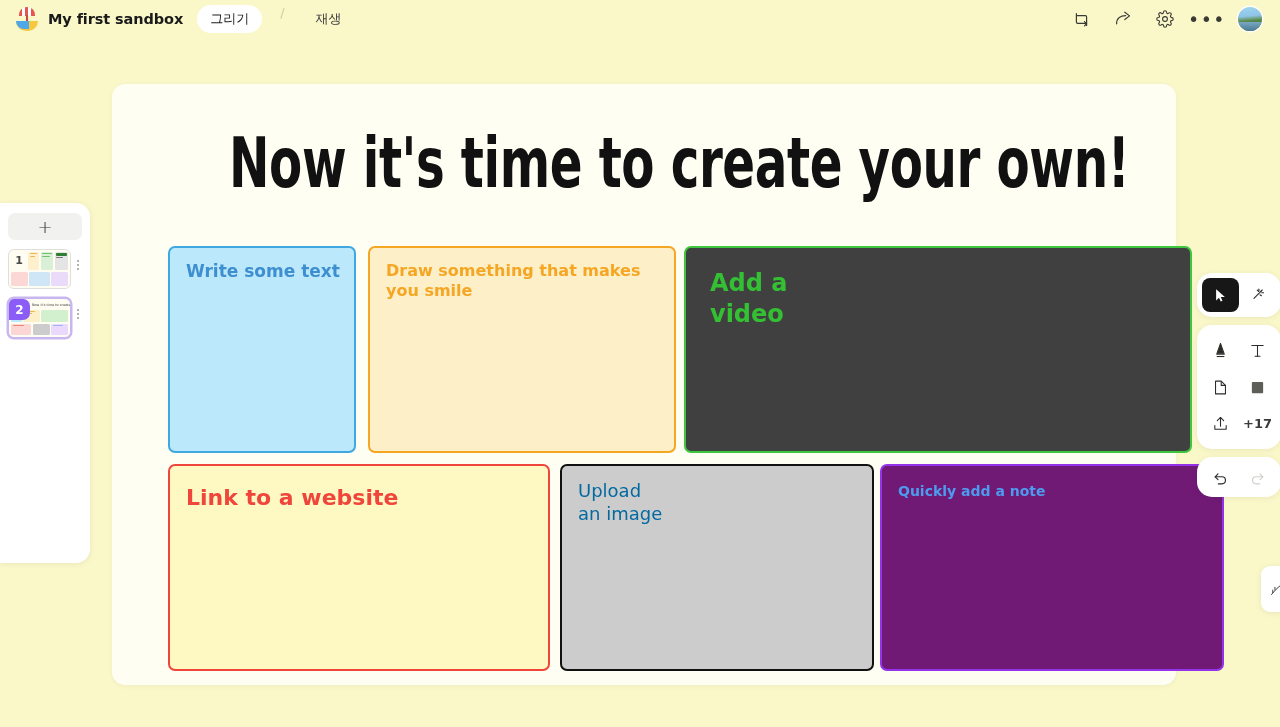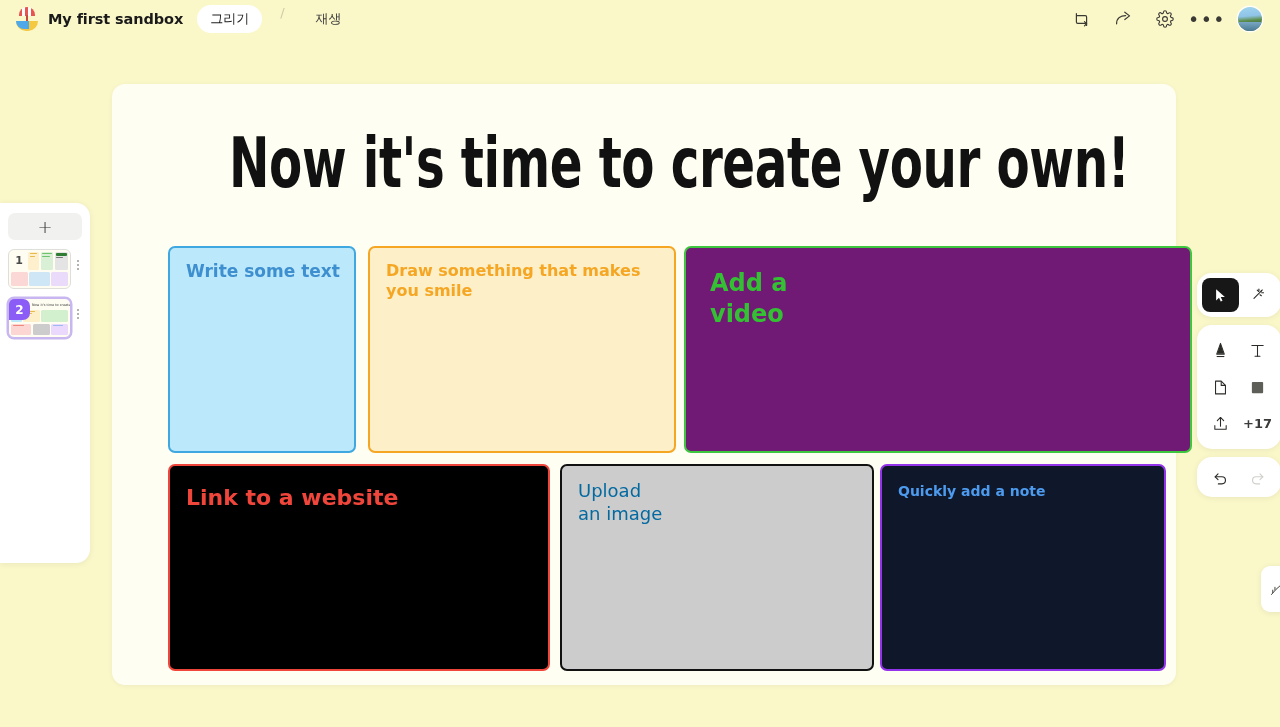--- a/index.html
+++ b/index.html
@@ -291,35 +291,35 @@
 
   <div class="card" style="left:20px;top:162px;width:188px;height:207px;background:#BCE8FB;border:2px solid #3FA8E0;">
     <div class="card-label" style="color:#3E8FD0;font-size:17px;">Write some text</div>
   </div>
 
   <div class="card" style="left:220px;top:162px;width:308px;height:207px;background:#FDEFC8;border:2px solid #F5A623;">
     <div class="card-label" style="color:#F5A623;font-size:16px;">Draw something that makes
 you smile</div>
   </div>
 
-  <div class="card" style="left:536px;top:162px;width:508px;height:207px;background:#701a75;border:2px solid #3FC63F;">
+  <div class="card" style="left:536px;top:162px;width:508px;height:207px;background:#404040;border:2px solid #3FC63F;">
     <div class="card-label" style="color:#33C133;font-size:24px;top:20px;left:24px;">Add a
 video</div>
   </div>
 
-  <div class="card" style="left:20px;top:380px;width:382px;height:207px;background:#000000;border:2px solid #F0453B;">
+  <div class="card" style="left:20px;top:380px;width:382px;height:207px;background:#fef9c3;border:2px solid #F0453B;">
     <div class="card-label" style="color:#F0453B;font-size:22px;top:18px;">Link to a website</div>
   </div>
 
   <div class="card" style="left:412px;top:380px;width:314px;height:207px;background:#CCCCCC;border:2.5px solid #111111;">
     <div class="card-label" style="color:#0369a1;font-size:18px;font-weight:400;">Upload
 an image</div>
   </div>
 
-  <div class="card" style="left:732px;top:380px;width:286px;height:207px;background:#0f172a;border:2px solid #9333EA;">
+  <div class="card" style="left:732px;top:380px;width:344px;height:207px;background:#701a75;border:2px solid #9333EA;">
     <div class="card-label" style="color:#4D9BEF;font-size:14px;top:17px;">Quickly add a note</div>
   </div>
 </div>
 
 <div class="tool-group tb-top">
   <div class="tool sel">
     <svg width="15" height="15" viewBox="0 0 24 24" fill="currentColor">
         <path d="M5 2 L5 20 L9.6 15.6 L12.4 21.6 L15.2 20.3 L12.4 14.4 L19 14.4 Z"></path>
       </svg>
   </div>

